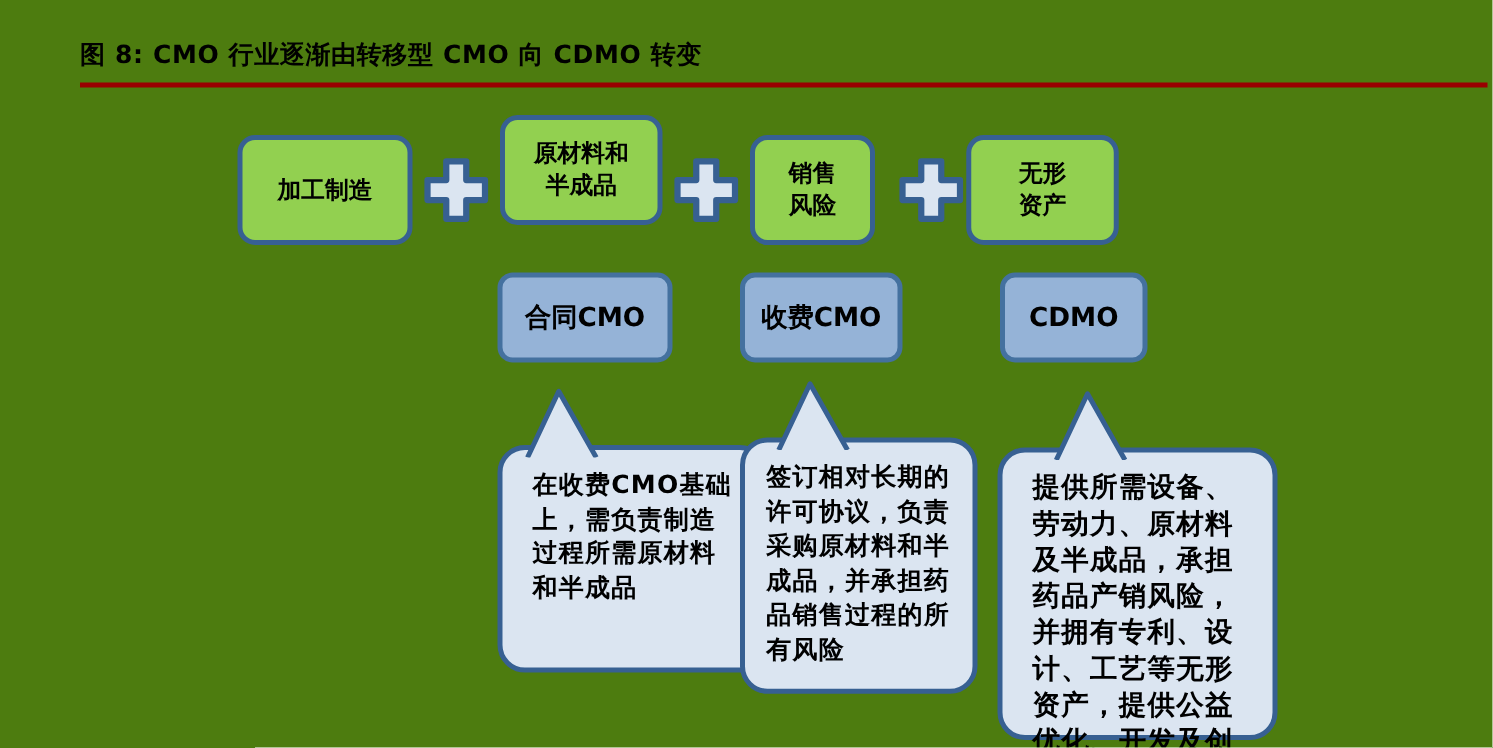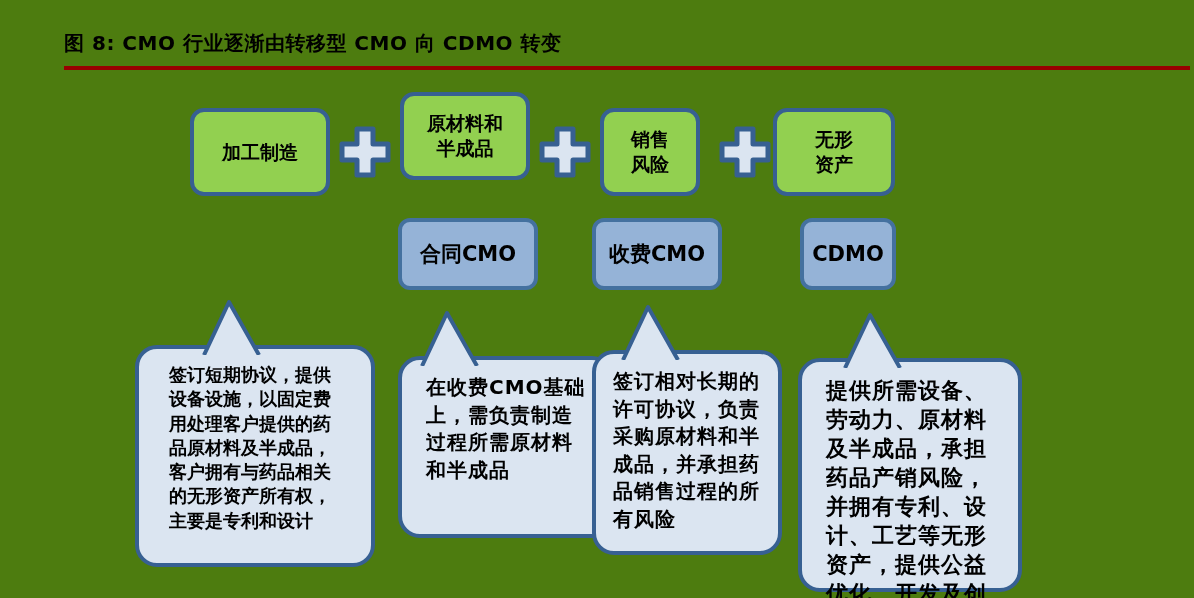--- a/index.html
+++ b/index.html
@@ -30,21 +30,21 @@
   .p1{left:338px;} .p2{left:538px;} .p3{left:718px;}
   
   .bbox{
     position:absolute;top:218px;height:72px;background:#95b3d7;border:4px solid #44719f;
     border-radius:12px;display:flex;align-items:center;justify-content:center;
     text-align:center;font-weight:bold;font-size:21px;color:#000;box-sizing:border-box;
   }
   .b1{left:182px;width:152px;}
   .b2{left:398px;width:140px;}
   .b3{left:592px;width:130px;}
-  .b4{left:800px;width:96px;}
+  .b4{left:800px;width:118px;}
   
   .callout{
     position:absolute;background:#dbe5f1;border:4px solid #376092;border-radius:22px;
     box-sizing:border-box;color:#000;font-weight:bold;
   }
   .callout .txt{position:relative;z-index:1;}
   .c1{left:135px;top:345px;width:240px;height:222px;padding:14px 30px;font-size:18px;line-height:1.35;}
   .c2{left:398px;top:356px;width:216px;height:182px;padding:14px 24px;font-size:20px;line-height:1.38;letter-spacing:1px;}
   .c3{left:592px;top:350px;width:190px;height:205px;padding:14px 17px;font-size:20px;line-height:1.38;letter-spacing:1px;}
   .c4{left:798px;top:358px;width:224px;height:234px;padding:14px 24px;font-size:22px;line-height:1.32;letter-spacing:1px;}
@@ -88,26 +88,20 @@
   <div class="bbox b2">
     <span>合同CMO</span>
   </div>
   <div class="bbox b3">
     <span>收费CMO</span>
   </div>
   <div class="bbox b4">
     <span>CDMO</span>
   </div>
 
-  <div class="callout c1">
-    <svg class="tail t1" width="70" height="58" viewBox="0 0 70 58">
-      <path d="M5,58 L30,5 L60,58" fill="#dbe5f1" stroke="#376092" stroke-width="4" stroke-linejoin="round"></path>
-    </svg>
-    <div class="txt">签订短期协议，提供设备设施，以固定费用处理客户提供的药品原材料及半成品，客户拥有与药品相关的无形资产所有权，主要是专利和设计</div>
-  </div>
 
   <div class="callout c2">
     <svg class="tail t2" width="70" height="58" viewBox="0 0 70 58">
       <path d="M5,58 L30,5 L60,58" fill="#dbe5f1" stroke="#376092" stroke-width="4" stroke-linejoin="round"></path>
     </svg>
     <div class="txt">在收费CMO基础上，需负责制造过程所需原材料和半成品</div>
   </div>
 
   <div class="callout c3">
     <svg class="tail t3" width="70" height="58" viewBox="0 0 70 58">

